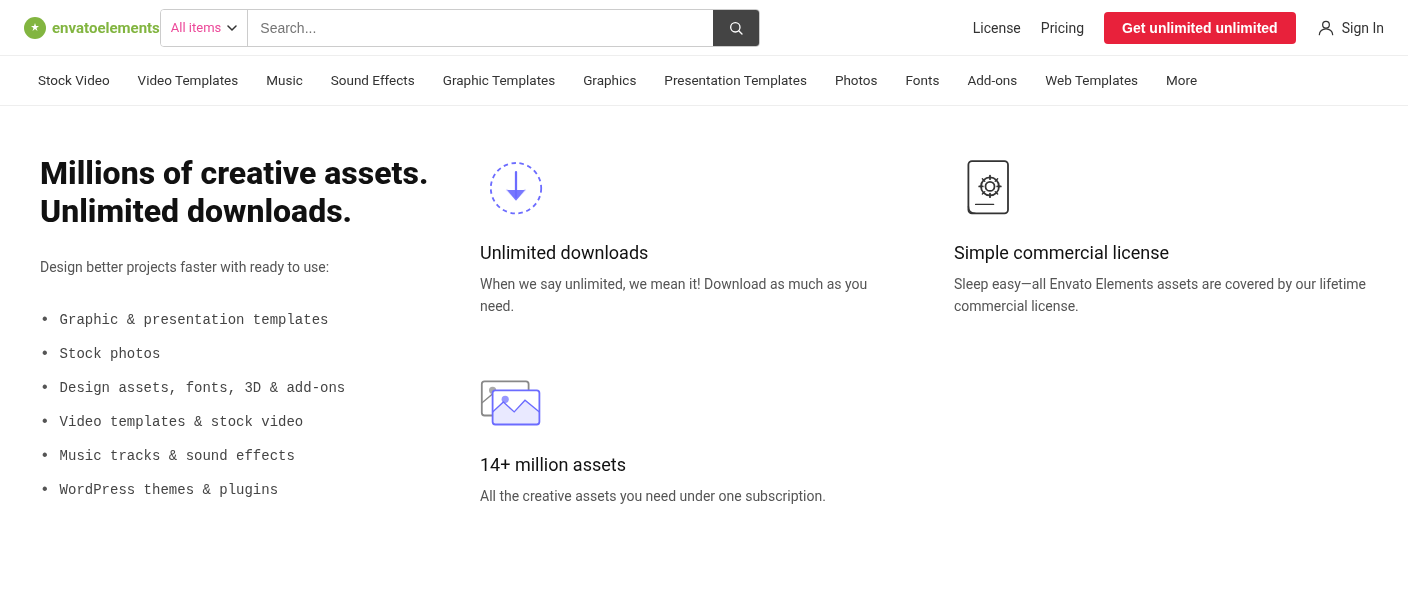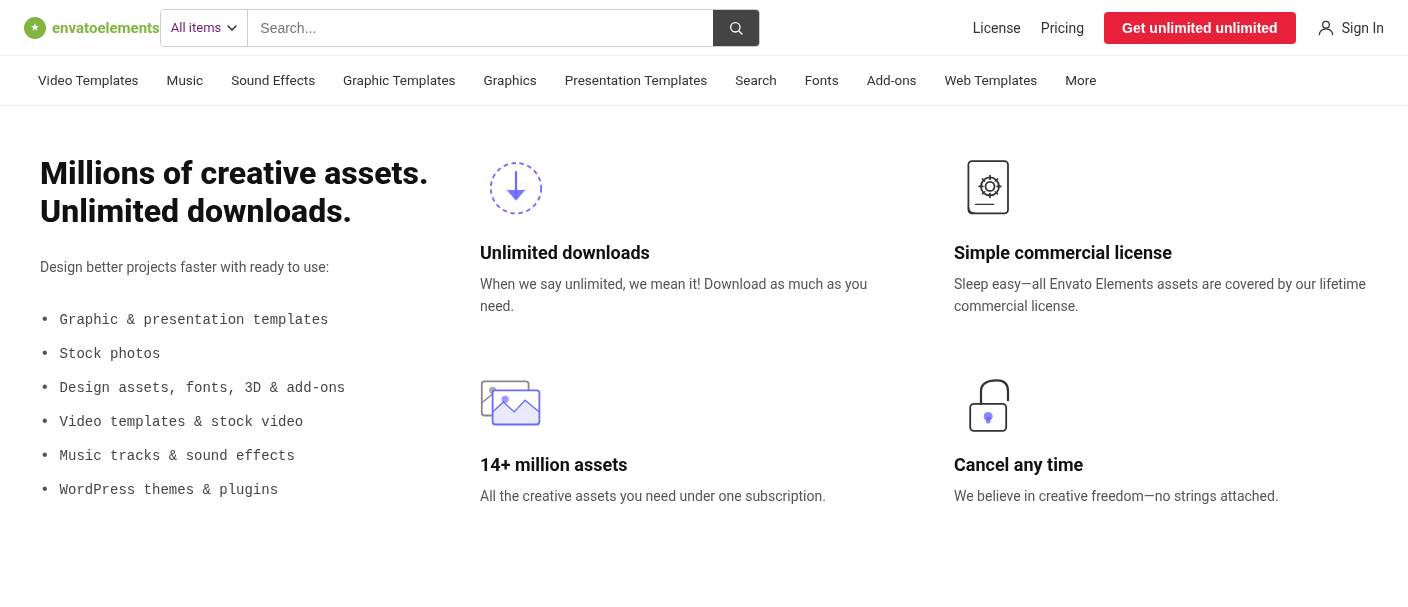--- a/index.html
+++ b/index.html
@@ -42,21 +42,21 @@
     .search-dropdown {
       display: flex;
       align-items: center;
       padding: 0 10px;
       border-right: 1px solid #ccc;
       background: #fff;
       height: 100%;
       gap: 6px;
       cursor: pointer;
       font-size: 13px;
-      color: #701a75;
+      color: #ec4899;
       white-space: nowrap;
     }
     .search-dropdown svg { width: 10px; height: 10px; }
     .search-input {
       flex: 1;
       border: none;
       outline: none;
       padding: 0 12px;
       font-size: 14px;
       color: #999;
@@ -184,21 +184,21 @@
       gap: 48px;
     }
     .feature-card {}
     .feature-icon {
       width: 72px;
       height: 72px;
       margin-bottom: 16px;
     }
     .feature-card h3 {
       font-size: 18px;
-      font-weight: 700;
+      font-weight: 400;
       color: #111;
       margin-bottom: 10px;
     }
     .feature-card p {
       font-size: 14px;
       color: #555;
       line-height: 1.6;
     }
 
     
@@ -250,27 +250,28 @@
       <svg width="20" height="20" viewBox="0 0 24 24" fill="none">
         <circle cx="12" cy="8" r="4" stroke="#333" stroke-width="1.5"></circle>
         <path d="M4 20c0-4 3.6-7 8-7s8 3 8 7" stroke="#333" stroke-width="1.5" stroke-linecap="round"></path>
       </svg>
       <span>Sign In</span>
     </div>
   </nav>
 </header>
 
 <nav class="navbar">
+  <div class="navbar-item">Stock Video</div>
   <div class="navbar-item">Video Templates</div>
   <div class="navbar-item">Music</div>
   <div class="navbar-item">Sound Effects</div>
   <div class="navbar-item">Graphic Templates</div>
   <div class="navbar-item">Graphics</div>
   <div class="navbar-item">Presentation Templates</div>
-  <div class="navbar-item">Search</div>
+  <div class="navbar-item">Photos</div>
   <div class="navbar-item">Fonts</div>
   <div class="navbar-item">Add-ons</div>
   <div class="navbar-item">Web Templates</div>
   <div class="navbar-item">More</div>
 </nav>
 
 <main class="main">
 
   <div class="left-col">
     <h1 class="hero-title">Millions of creative assets.<br>Unlimited downloads.</h1>
@@ -341,32 +342,17 @@
             <path d="M40 24 L40 28M40 44 L40 48M28 36 L32 36M48 36 L52 36" stroke="#333" stroke-width="2" stroke-linecap="round"></path>
             <path d="M31.5 27.5 L34.2 30.2M45.8 41.8 L48.5 44.5M31.5 44.5 L34.2 41.8M45.8 30.2 L48.5 27.5" stroke="#333" stroke-width="1.5" stroke-linecap="round"></path>
 
             <path d="M24 56 L44 56" stroke="#333" stroke-width="1.5" stroke-linecap="round"></path>
           </svg>
         </div>
         <h3>Simple commercial license</h3>
         <p>Sleep easy—all Envato Elements assets are covered by our lifetime commercial license.</p>
       </div>
 
-      <div class="feature-card">
-        <div class="feature-icon icon-cancel">
-          <svg viewBox="0 0 80 80" fill="none" xmlns="http://www.w3.org/2000/svg">
-
-            <rect x="18" y="42" width="40" height="30" rx="4" fill="white" stroke="#333" stroke-width="2"></rect>
-
-            <path d="M30 42 L30 28 Q30 16 48 16 Q60 16 60 28 L60 38" stroke="#333" stroke-width="2.5" fill="none" stroke-linecap="round"></path>
-
-            <circle cx="38" cy="56" r="5" fill="#6c6cff" opacity="0.8"></circle>
-            <rect x="35.5" y="56" width="5" height="8" rx="2" fill="#6c6cff" opacity="0.8"></rect>
-          </svg>
-        </div>
-        <h3>Cancel any time</h3>
-        <p>We believe in creative freedom—no strings attached.</p>
-      </div>
 
     </div>
 
   </div>
 </main>
 
 </body></html>

